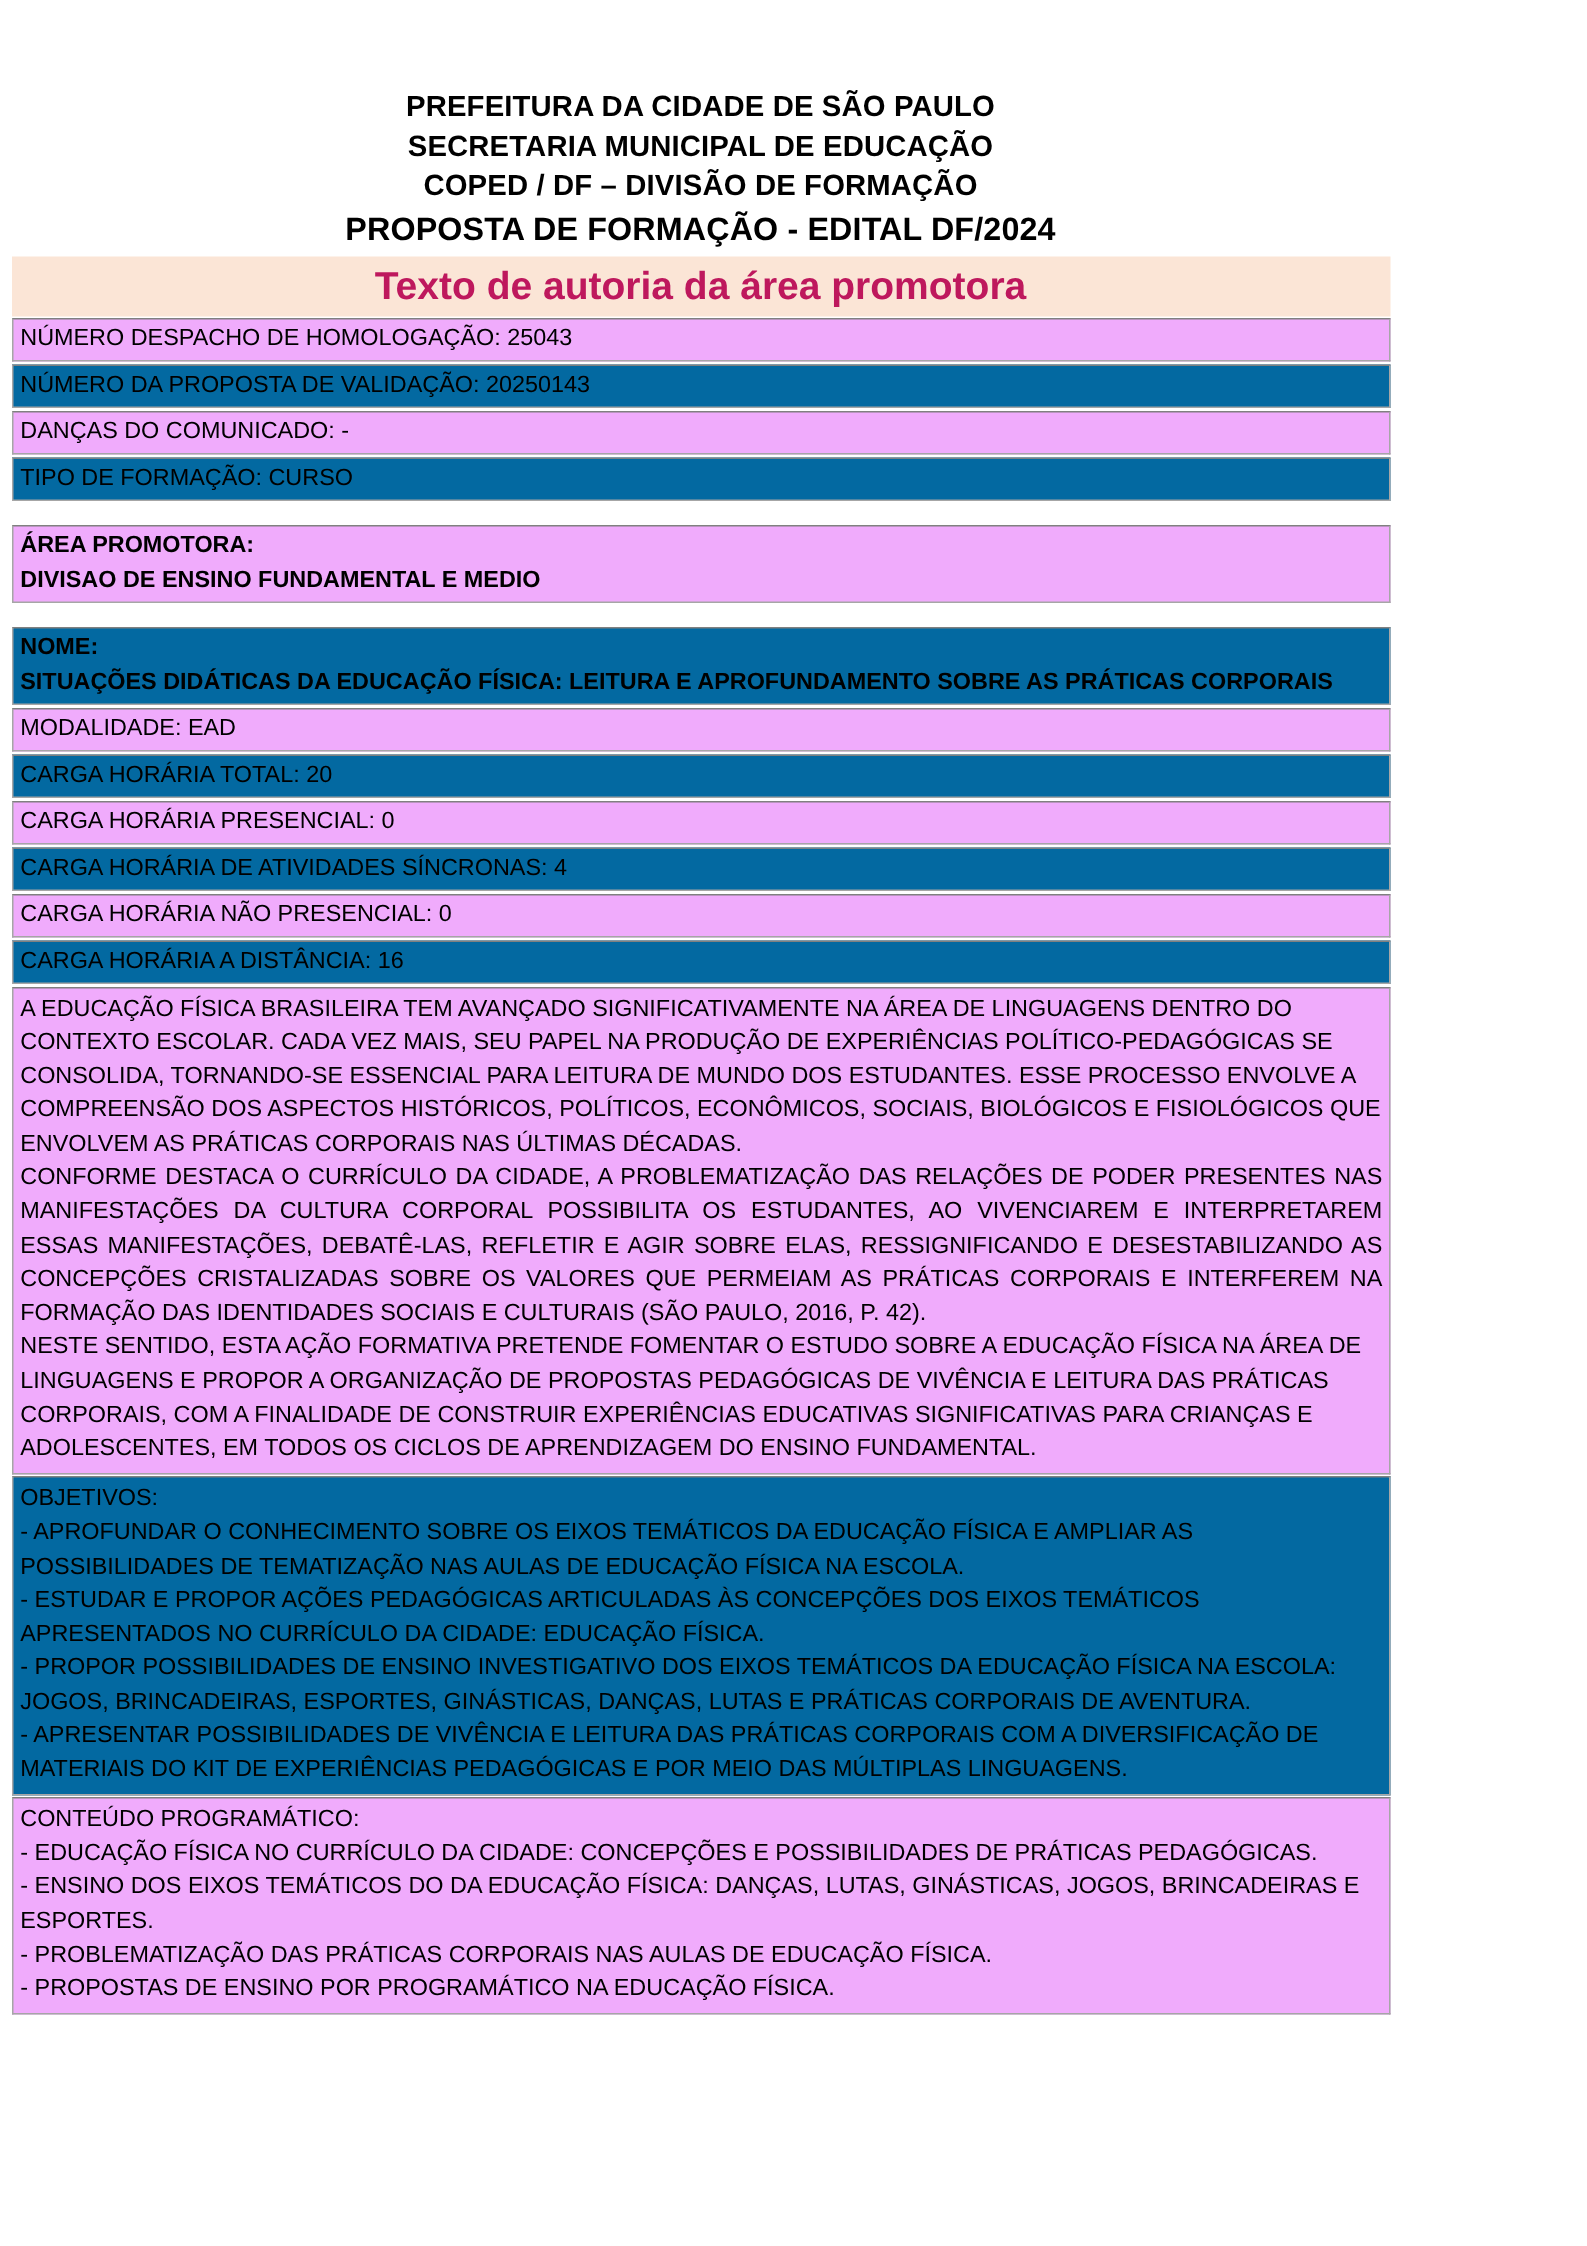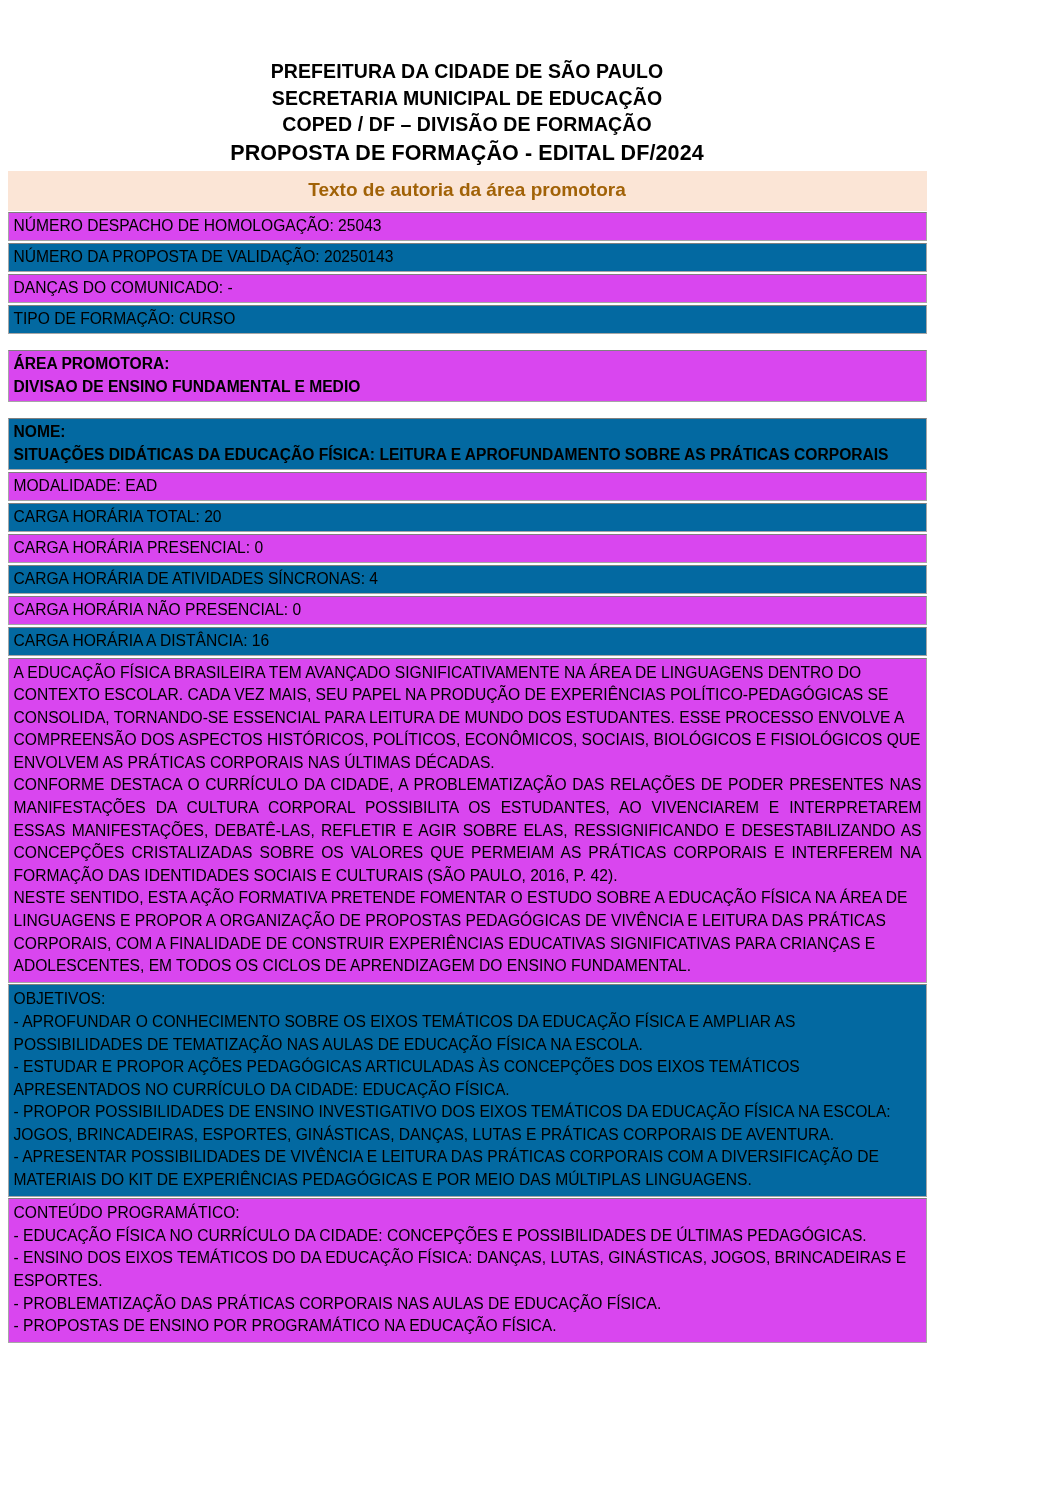--- a/index.html
+++ b/index.html
@@ -42,41 +42,41 @@
 
   
   .title-band {
     margin: 3px auto 0 auto;
     width: 919px;
     background: #fbe5d6;
     text-align: center;
     padding: 4px 0 6px 0;
   }
   .title-band-text {
-    color: #a16207;
+    color: #be185d;
     font-weight: bold;
-    font-size: 19px;
+    font-size: 26px;
     line-height: 30px;
     text-align: center;
   }
 
   
   .doc-table {
     margin: 1px auto 0 auto;
     width: 919px;
     border-collapse: separate;
     border-spacing: 0;
   }
   .row {
     box-sizing: border-box;
     border: 1px solid #a6a6a6;
     border-top-color: #808080;
     margin-bottom: 1.5px;
     padding: 2px 4px 3px 5px;
-    background: #d946ef;
+    background: #f0abfc;
     font-size: 15.6px;
     line-height: 22.5px;
   }
   .row.shaded {
     background: #0369a1;
   }
   .row.bold { font-weight: bold; margin-top: 16px; }
   .row .line { display: block; }
   .row.body-block {
     padding-top: 3px;
@@ -166,20 +166,20 @@
     <div class="row shaded body-block">
       <div class="para">OBJETIVOS:</div>
       <div class="para">- APROFUNDAR O CONHECIMENTO SOBRE OS EIXOS TEMÁTICOS DA EDUCAÇÃO FÍSICA E AMPLIAR AS POSSIBILIDADES DE TEMATIZAÇÃO NAS AULAS DE EDUCAÇÃO FÍSICA NA ESCOLA.</div>
       <div class="para">- ESTUDAR E PROPOR AÇÕES PEDAGÓGICAS ARTICULADAS ÀS CONCEPÇÕES DOS EIXOS TEMÁTICOS APRESENTADOS NO CURRÍCULO DA CIDADE: EDUCAÇÃO FÍSICA.</div>
       <div class="para">- PROPOR POSSIBILIDADES DE ENSINO INVESTIGATIVO DOS EIXOS TEMÁTICOS DA EDUCAÇÃO FÍSICA NA ESCOLA: JOGOS, BRINCADEIRAS, ESPORTES, GINÁSTICAS, DANÇAS, LUTAS E PRÁTICAS CORPORAIS DE AVENTURA.</div>
       <div class="para">- APRESENTAR POSSIBILIDADES DE VIVÊNCIA E LEITURA DAS PRÁTICAS CORPORAIS COM A DIVERSIFICAÇÃO DE MATERIAIS DO KIT DE EXPERIÊNCIAS PEDAGÓGICAS E POR MEIO DAS MÚLTIPLAS LINGUAGENS.</div>
     </div>
 
     <div class="row body-block">
       <div class="para">CONTEÚDO PROGRAMÁTICO:</div>
-      <div class="para">- EDUCAÇÃO FÍSICA NO CURRÍCULO DA CIDADE: CONCEPÇÕES E POSSIBILIDADES DE ÚLTIMAS PEDAGÓGICAS.</div>
+      <div class="para">- EDUCAÇÃO FÍSICA NO CURRÍCULO DA CIDADE: CONCEPÇÕES E POSSIBILIDADES DE PRÁTICAS PEDAGÓGICAS.</div>
       <div class="para">- ENSINO DOS EIXOS TEMÁTICOS DO DA EDUCAÇÃO FÍSICA: DANÇAS, LUTAS, GINÁSTICAS, JOGOS, BRINCADEIRAS E ESPORTES.</div>
       <div class="para">- PROBLEMATIZAÇÃO DAS PRÁTICAS CORPORAIS NAS AULAS DE EDUCAÇÃO FÍSICA.</div>
       <div class="para">- PROPOSTAS DE ENSINO POR PROGRAMÁTICO NA EDUCAÇÃO FÍSICA.</div>
     </div>
 
   </div>
 </div>
 
 </body></html>

